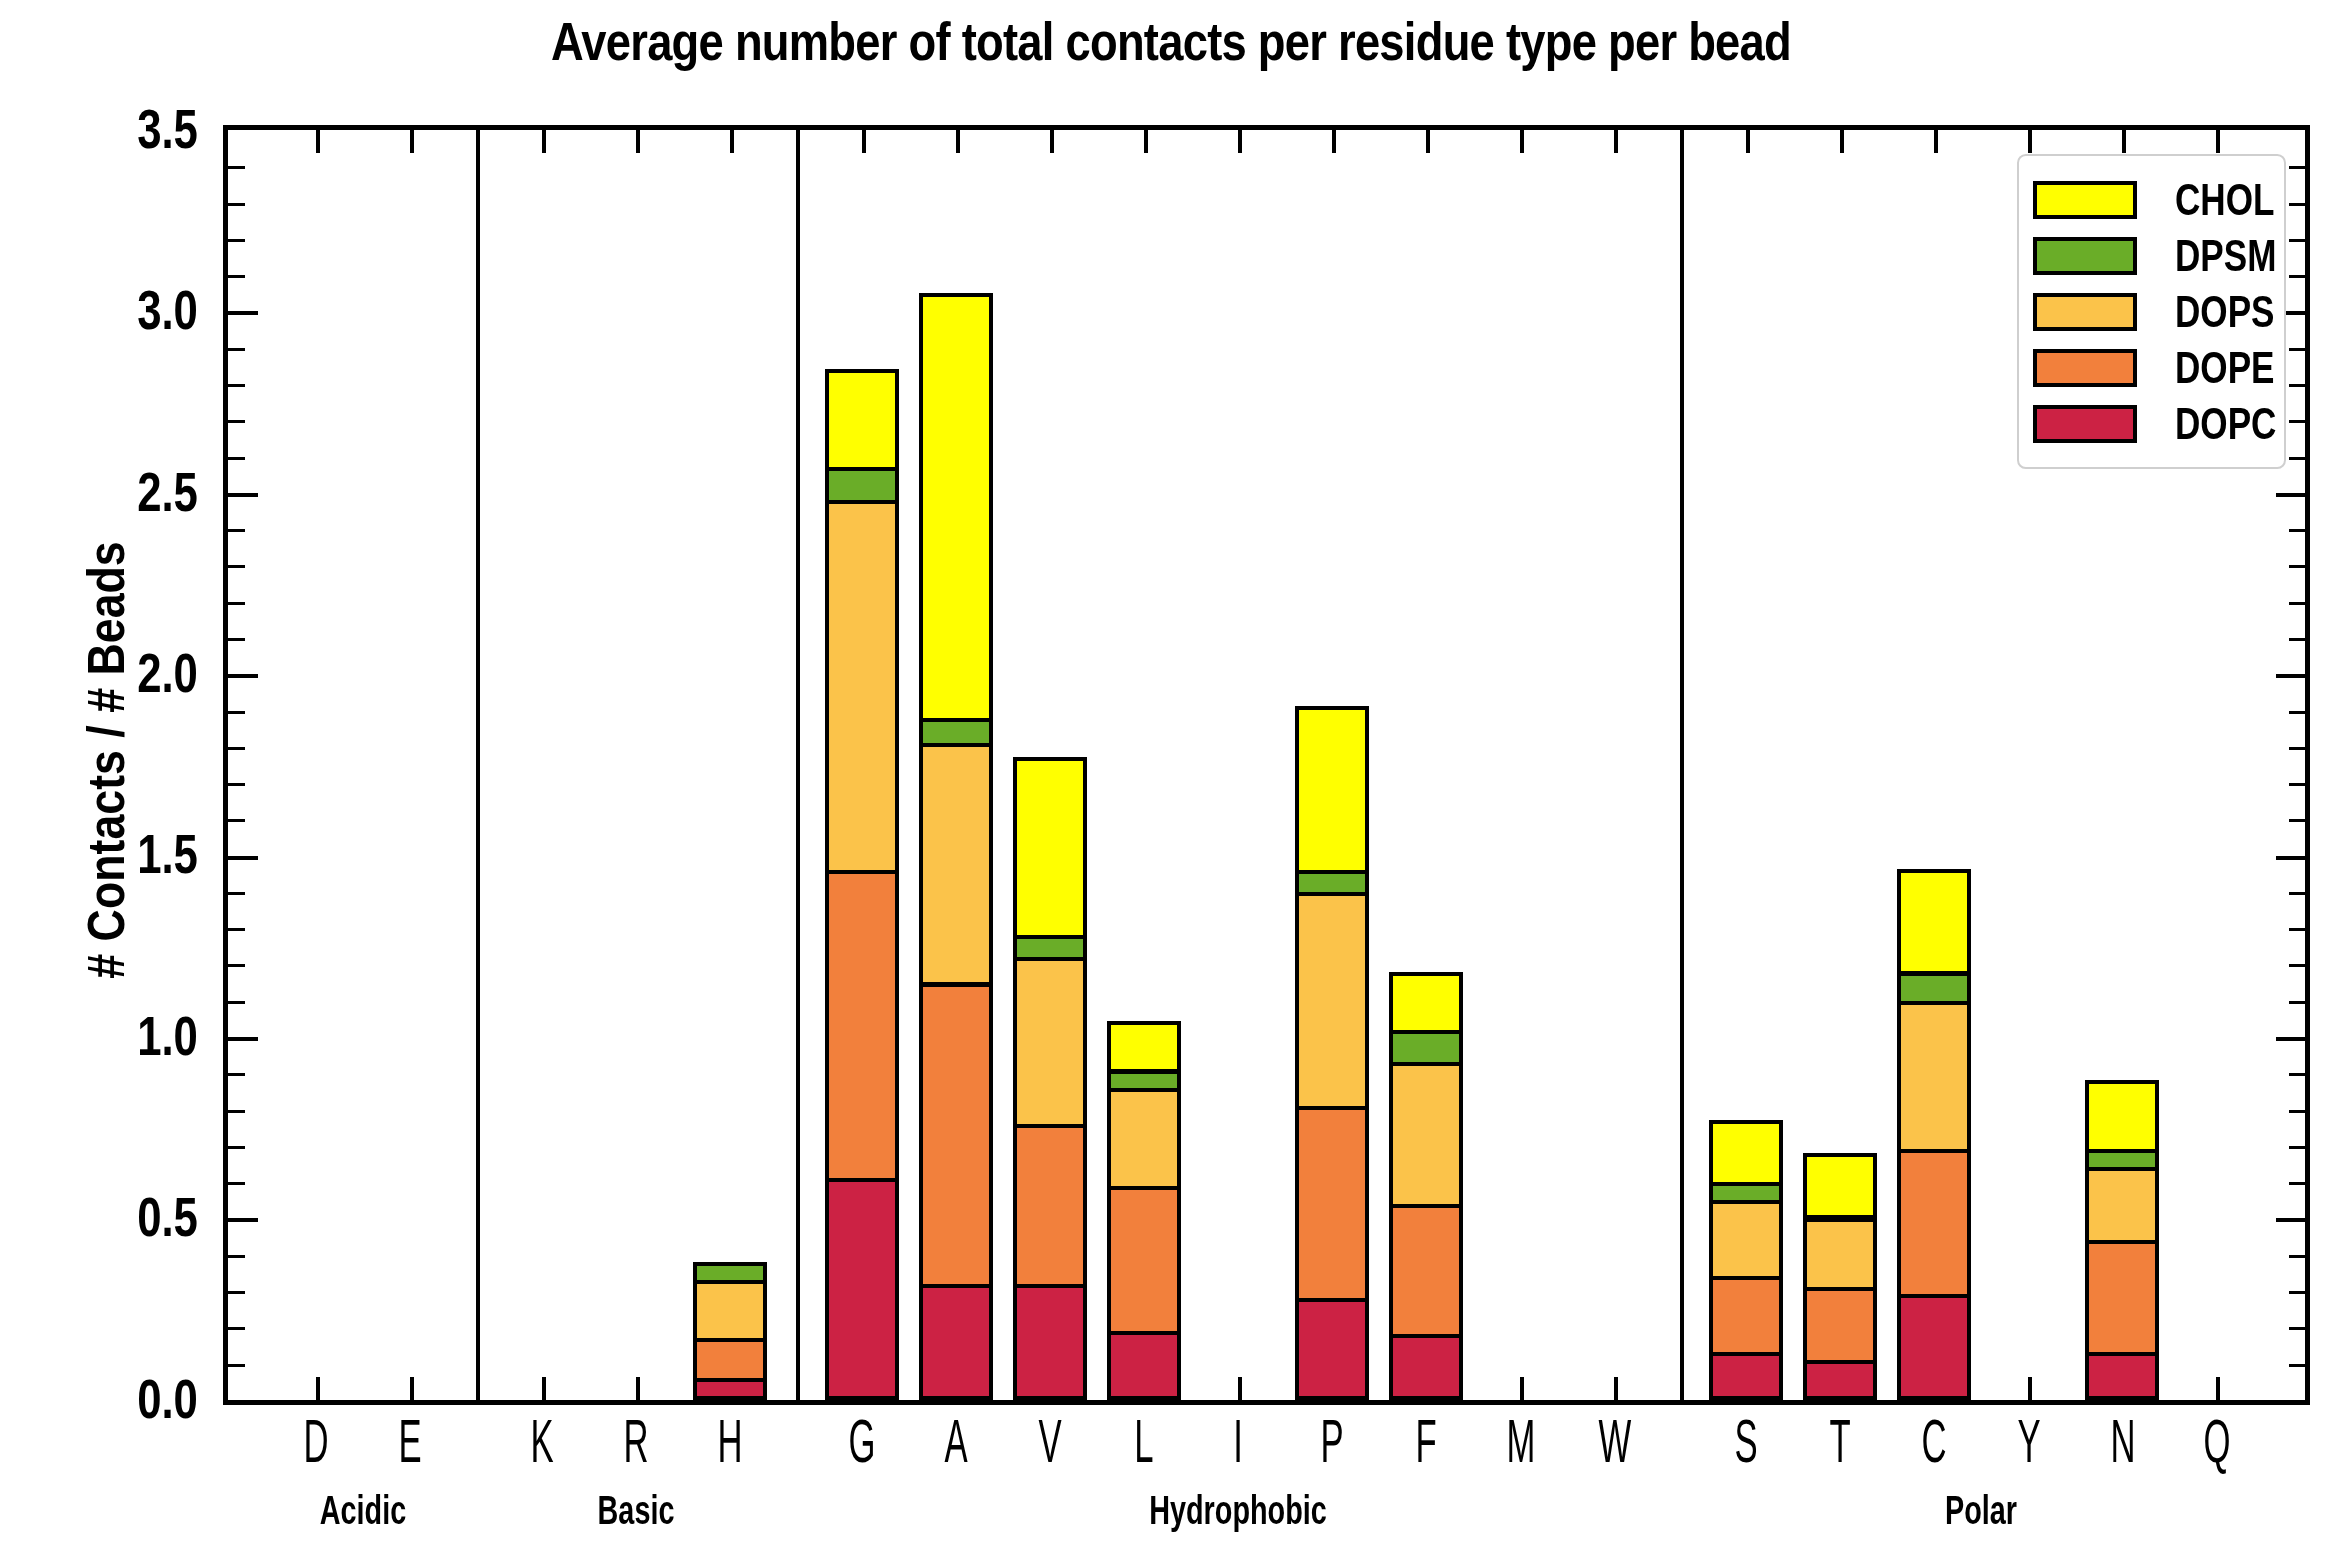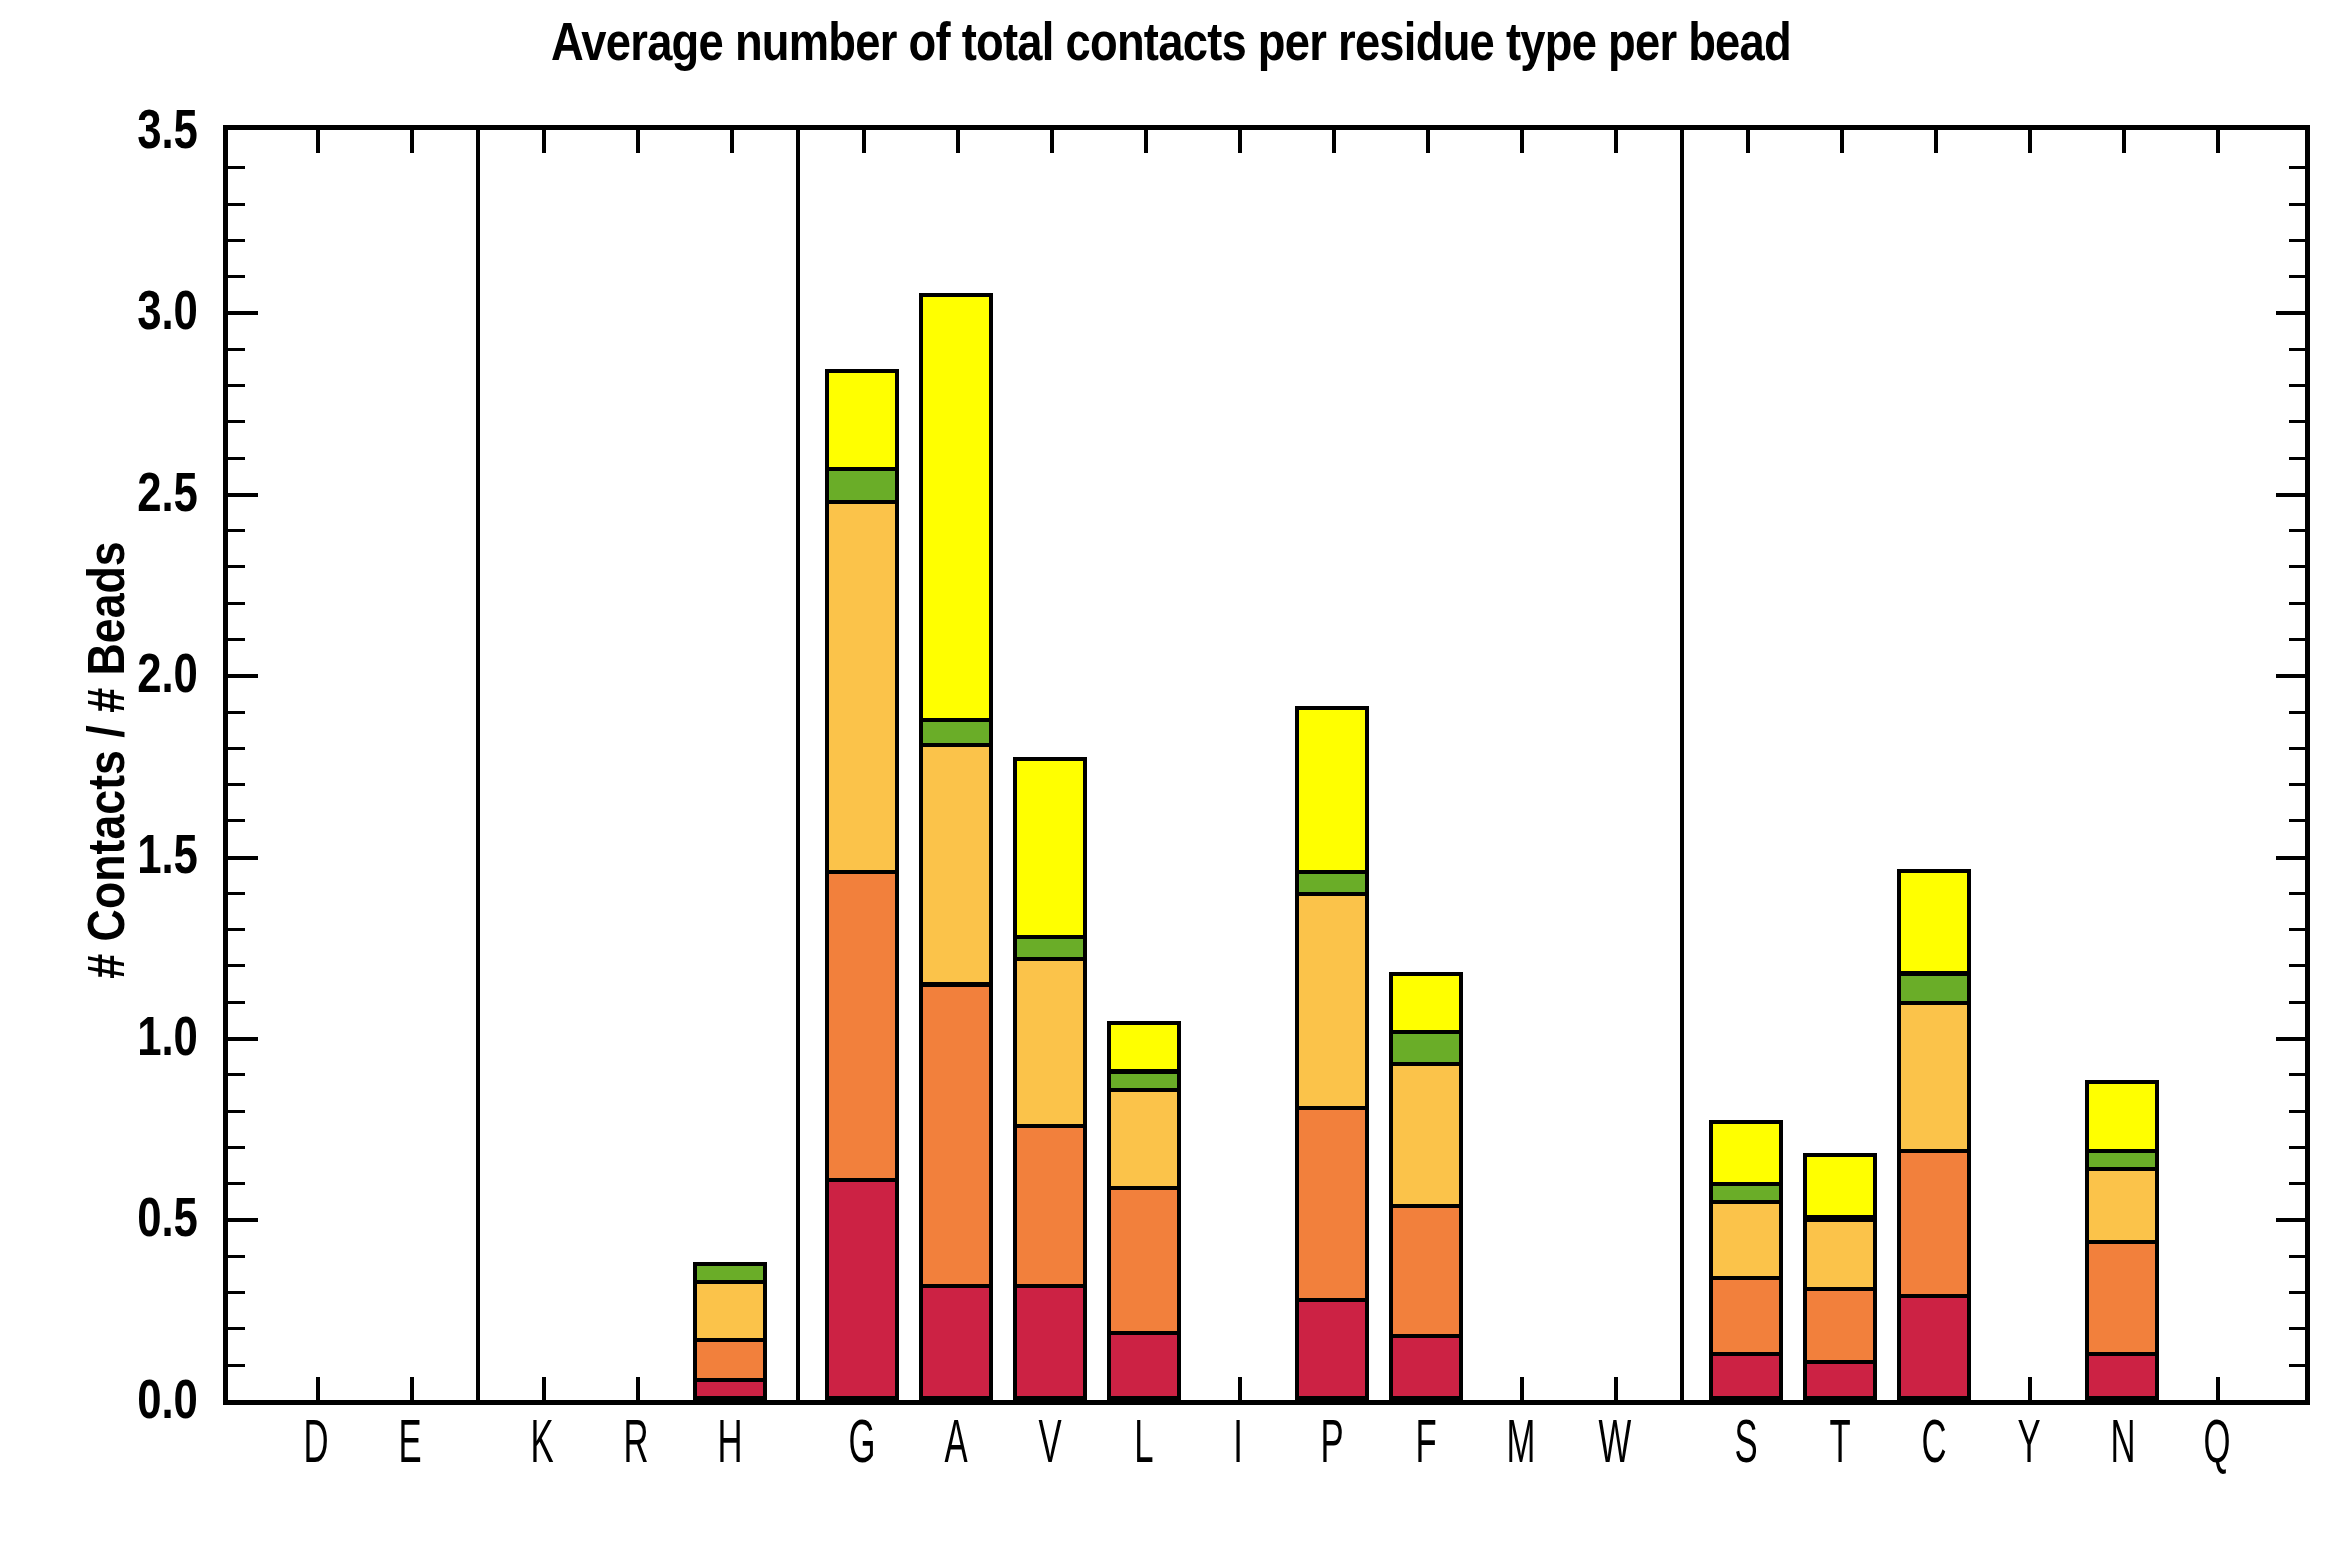--- a/index.html
+++ b/index.html
@@ -378,16 +378,44 @@
       <div style="left: 1203px;">F</div>
       <div style="left: 1298px;">M</div>
       <div style="left: 1392px;">W</div>
       <div style="left: 1523px;">S</div>
       <div style="left: 1617px;">T</div>
       <div style="left: 1711px;">C</div>
       <div style="left: 1806px;">Y</div>
       <div style="left: 1900px;">N</div>
       <div style="left: 1994px;">Q</div>
     </div>
-
+  <div id="grouplabels">
+      <div style="left: 140px;">Acidic</div>
+      <div style="left: 413px;">Basic</div>
+      <div style="left: 1015px;">Hydrophobic</div>
+      <div style="left: 1758px;">Polar</div>
+    </div>
+
+  <div id="legend">
+      <div class="legend-row">
+        <div class="legend-swatch" style="background: rgb(255, 255, 0);"></div>
+        <div class="legend-label">CHOL</div>
+      </div>
+      <div class="legend-row">
+        <div class="legend-swatch" style="background: rgb(106, 173, 40);"></div>
+        <div class="legend-label">DPSM</div>
+      </div>
+      <div class="legend-row">
+        <div class="legend-swatch" style="background: rgb(251, 195, 74);"></div>
+        <div class="legend-label">DOPS</div>
+      </div>
+      <div class="legend-row">
+        <div class="legend-swatch" style="background: rgb(242, 128, 60);"></div>
+        <div class="legend-label">DOPE</div>
+      </div>
+      <div class="legend-row">
+        <div class="legend-swatch" style="background: rgb(204, 34, 68);"></div>
+        <div class="legend-label">DOPC</div>
+      </div>
+    </div>
 
 </div>
 
 
 </body></html>

